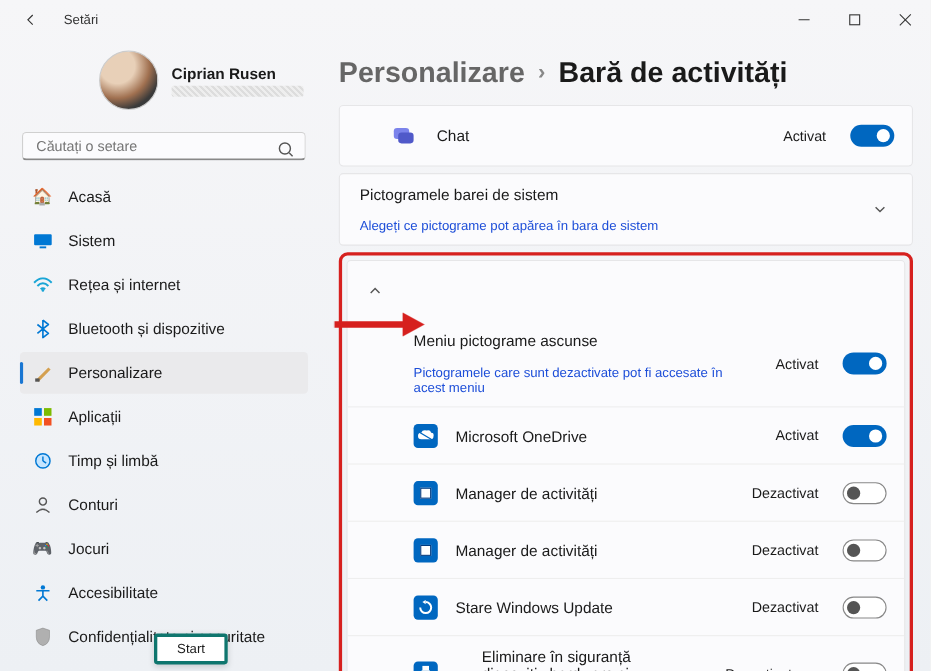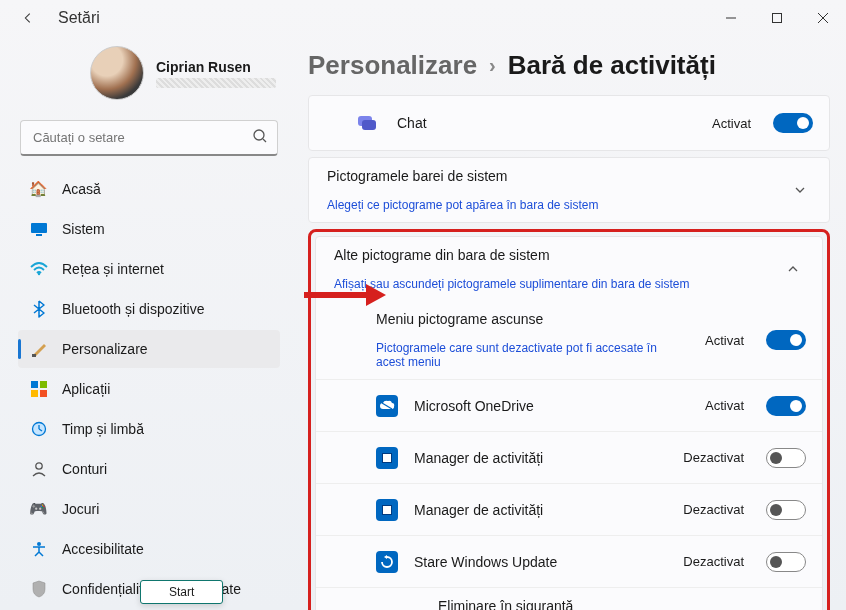--- a/index.html
+++ b/index.html
@@ -8,34 +8,34 @@
   background: #f3f3f3;
   width: 846px;
   height: 610px;
   overflow: hidden;
   font-size: 13px;
   color: #1a1a1a;
 }
 .window { display: flex; flex-direction: column; height: 100%; background: linear-gradient(#f6f6f8, #edf0f4); }
 .titlebar { display: flex; align-items: center; height: 36px; padding: 0 0 0 16px; }
 .titlebar .back { width: 24px; height: 24px; display:flex; align-items:center; justify-content:center; color:#555; }
-.titlebar .title { margin-left: 18px; font-size: 16px; color:#333; }
+.titlebar .title { margin-left: 18px; font-size: 12px; color:#333; }
 .titlebar .spacer { flex: 1; }
 .winbtn { width: 46px; height: 36px; display:flex; align-items:center; justify-content:center; color:#333; }
 .winbtn svg { width: 12px; height: 12px; }
 
 .body { display: flex; flex: 1; overflow: hidden; }
 .sidebar { width: 290px; padding: 4px 10px 0 18px; display:flex; flex-direction:column; overflow:hidden; }
 .user { display:flex; align-items:center; gap:12px; padding: 6px 4px 12px; justify-content: flex-end; }
 .avatar { width: 54px; height: 54px; border-radius: 50%; background: radial-gradient(circle at 30% 25%, #e8d0b8 30%, #a07050 55%, #3a3a3a 75%); border:1px solid #ccc; }
 .user-name { font-weight:600; font-size:14px; }
 .user-sub { width:120px; height:10px; background: repeating-linear-gradient(45deg,#ddd,#ddd 2px,#eee 2px,#eee 4px); margin-top:3px; border-radius:2px; }
 
 .search { position:relative; margin: 8px 2px 14px; }
-.search input { width:100%; height:36px; border:1px solid #d0d0d0; border-bottom:2px solid #888; border-radius:4px; padding: 0 36px 0 12px; font-size:13px; background:#fbfbfd; outline:none; }
+.search input { width:100%; height:26px; border:1px solid #d0d0d0; border-bottom:2px solid #888; border-radius:4px; padding: 0 36px 0 12px; font-size:13px; background:#fbfbfd; outline:none; }
 .search .sicon { position:absolute; right:10px; top:8px; color:#555; }
 
 .navlist { flex:1; overflow-y:auto; }
 .navitem { display:flex; align-items:center; gap:14px; height:38px; padding: 0 10px 0 12px; border-radius:4px; margin-bottom:2px; position:relative; cursor:default; }
 .navitem.active { background:#eaeaec; }
 .navitem.active::before { content:""; position:absolute; left:0; top:9px; bottom:9px; width:3px; background:#1976d2; border-radius:2px; }
 .navicon { width:18px; height:18px; display:flex; align-items:center; justify-content:center; font-size:15px; }
 .navlabel { font-size:14px; }
 
 .main { flex:1; padding: 8px 16px 0 18px; overflow-y:auto; }
@@ -65,21 +65,21 @@
 .sublist .row:first-child { border-top:none; }
 .final-label { border-top:1px solid #eee;gap:40px; }
 
 .appicon { width:22px; height:22px; border-radius:4px; display:flex; align-items:center; justify-content:center; }
 .ic-blue { background:#0067c0; }
 .ic-bluesq { background:#0067c0; }
 .ic-inner { width:10px; height:10px; background:#fff; border:1px solid #003a80; }
 
 .arrow { position:absolute; left:296px; top:280px; pointer-events:none; z-index:50; }
 
-.tooltip { position:absolute; bottom:6px; left:140px; background:#fff; border:1px solid #0f766e; padding:4px 28px; font-size:12px; border-radius:3px; box-shadow:0 2px 6px rgba(0,0,0,0.15);margin-top:20px; }
+.tooltip { position:absolute; bottom:6px; left:140px; background:#fff; border:3px solid #0f766e; padding:4px 18px; font-size:12px; border-radius:3px; box-shadow:0 2px 6px rgba(0,0,0,0.15);margin-top:20px; }
 
 svg { display:block; }
 </style>
 </head>
 <body>
 
 <div class="window">
   <div class="titlebar">
     <div class="back">
       <svg width="14" height="14" viewBox="0 0 16 16">
@@ -255,24 +255,20 @@
               <svg width="14" height="14" viewBox="0 0 14 14">
                 <path d="M3 5 L7 9 L11 5" stroke="#555" stroke-width="1.3" fill="none"></path>
               </svg>
             </div>
         </div>
       </div>
 
       <div class="highlight">
         <div class="card">
           <div class="row">
-            <div class="rbody">
-              <div class="rtitle">Alte pictograme din bara de sistem</div>
-              <div class="rsub">Afișați sau ascundeți pictogramele suplimentare din bara de sistem</div>
-            </div>
             <div class="rchev">
                 <svg width="14" height="14" viewBox="0 0 14 14">
                   <path d="M3 9 L7 5 L11 9" stroke="#555" stroke-width="1.3" fill="none"></path>
                 </svg>
               </div>
           </div>
 
           <div class="sublist">
             <div class="row">
               <div class="rbody">

